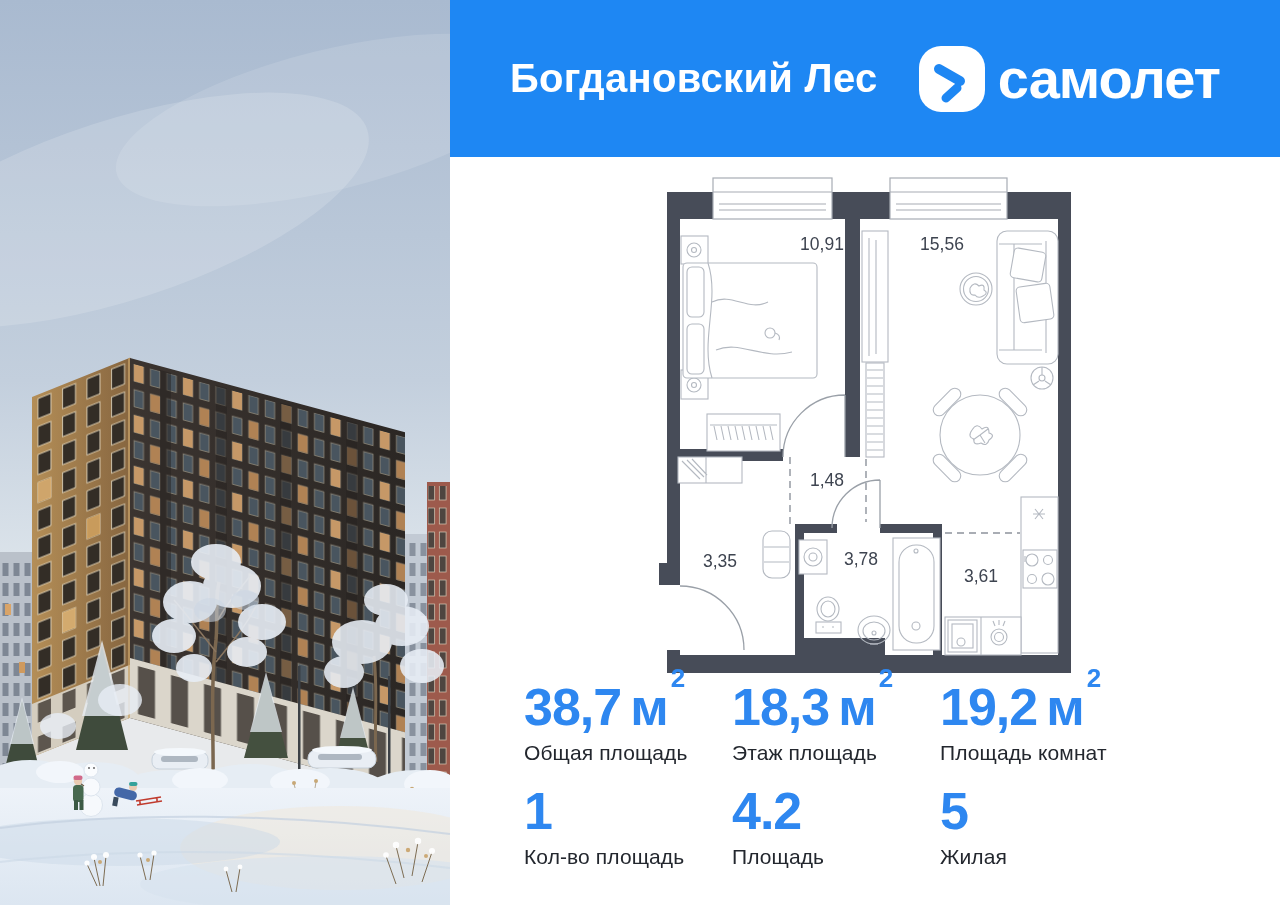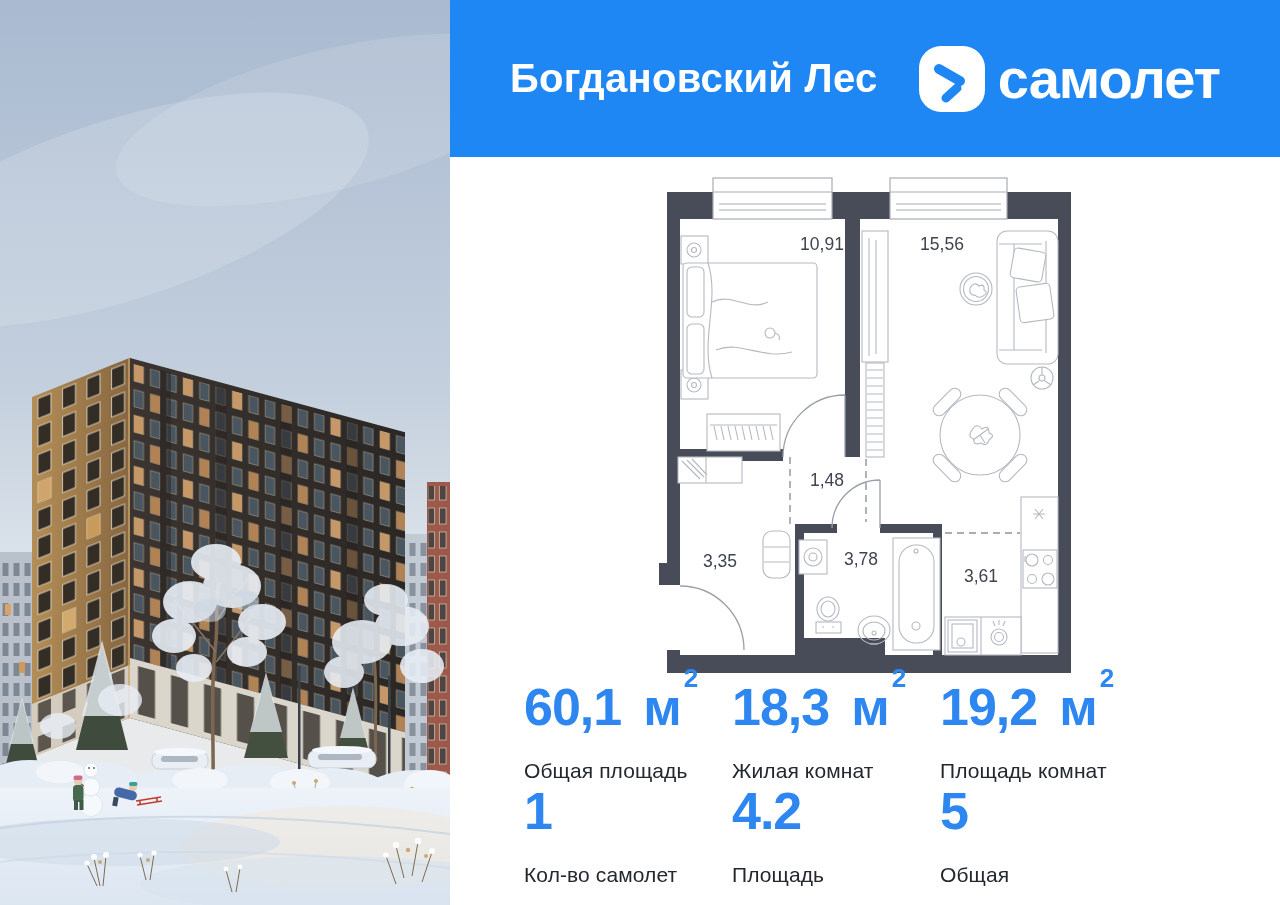--- a/index.html
+++ b/index.html
@@ -9,23 +9,23 @@
   .panel{position:absolute;left:450px;top:0;width:830px;height:905px;background:#fff;}
   .header{position:absolute;left:0;top:0;width:830px;height:157px;background:#1e87f3;
           display:flex;align-items:center;justify-content:space-between;padding:0 60px;box-sizing:border-box;}
   .title{color:#ffffff;font-size:40px;font-weight:bold;letter-spacing:.3px;white-space:nowrap;}
   .brand{display:flex;align-items:center;gap:13px;}
   .brand-name{color:#ffffff;font-size:56px;font-weight:bold;letter-spacing:-1px;line-height:1;}
   .plan-svg{position:absolute;left:198px;top:172px;width:436px;height:510px;}
   .plan-svg text{font-family:"Liberation Sans",sans-serif;font-size:17.5px;fill:#3e4450;}
   .stat{position:absolute;width:205px;}
   .stat-value{font-size:52px;font-weight:bold;color:#2e87f0;line-height:1.05;letter-spacing:-1px;white-space:nowrap;}
-  .stat-value .unit{margin-left:22px;letter-spacing:0;}
+  .stat-value .unit{margin-left:9px;letter-spacing:0;}
   .stat-value sup{font-size:26px;position:relative;top:-20px;line-height:0;margin-left:2px;}
-  .stat-label{margin-top:24px;font-size:21px;color:#23272e;letter-spacing:.1px;white-space:nowrap;}
+  .stat-label{margin-top:6px;font-size:21px;color:#23272e;letter-spacing:.1px;white-space:nowrap;}
   .s0{left:74px;top:680px;} .s1{left:282px;top:680px;} .s2{left:490px;top:680px;}
   .s3{left:74px;top:784px;} .s4{left:282px;top:784px;} .s5{left:490px;top:784px;}
 </style>
 </head>
 <body>
 
 <div class="canvas">
 
   <svg class="photo" viewBox="0 0 450 905" preserveAspectRatio="none">
     <defs>
@@ -395,38 +395,38 @@
         <text x="822" y="250">10,91</text>
         <text x="942" y="250">15,56</text>
         <text x="827" y="486">1,48</text>
         <text x="720" y="567">3,35</text>
         <text x="861" y="565">3,78</text>
         <text x="981" y="582">3,61</text>
       </g>
     </svg>
 
     <div class="stat s0">
-      <div class="stat-value"><span>60,1</span><span class="unit"><span>м</span><sup>2</sup></span></div>
+      <div class="stat-value"><span>38,7</span><span class="unit"><span>м</span><sup>2</sup></span></div>
       <div class="stat-label">Общая площадь</div>
     </div>
     <div class="stat s1">
       <div class="stat-value"><span>18,3</span><span class="unit"><span>м</span><sup>2</sup></span></div>
-      <div class="stat-label">Жилая комнат</div>
+      <div class="stat-label">Этаж площадь</div>
     </div>
     <div class="stat s2">
       <div class="stat-value"><span>19,2</span><span class="unit"><span>м</span><sup>2</sup></span></div>
       <div class="stat-label">Площадь комнат</div>
     </div>
     <div class="stat s3">
       <div class="stat-value">1</div>
-      <div class="stat-label">Кол-во самолет</div>
+      <div class="stat-label">Кол-во площадь</div>
     </div>
     <div class="stat s4">
       <div class="stat-value">4.2</div>
       <div class="stat-label">Площадь</div>
     </div>
     <div class="stat s5">
       <div class="stat-value">5</div>
-      <div class="stat-label">Общая</div>
+      <div class="stat-label">Жилая</div>
     </div>
 
   </div>
 </div>
 
 </body></html>

